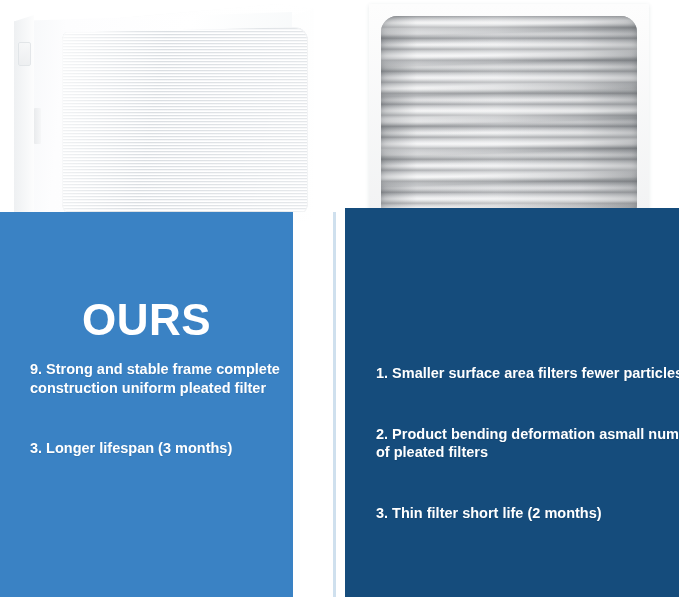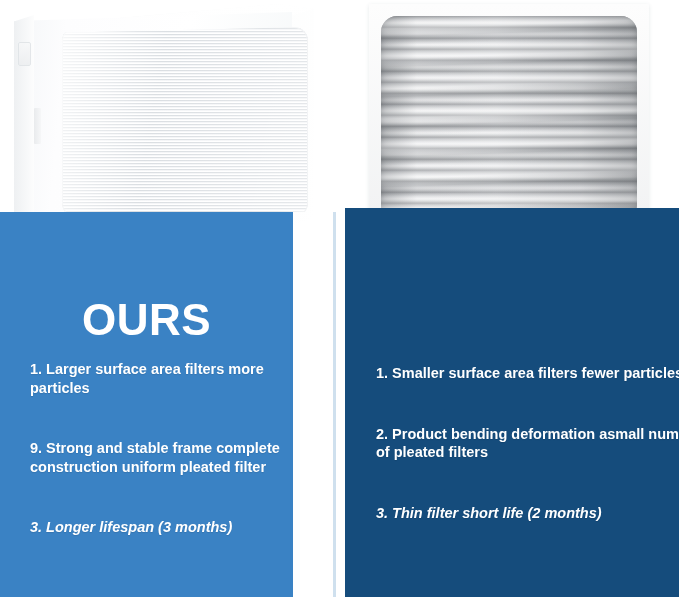--- a/index.html
+++ b/index.html
@@ -230,21 +230,21 @@
   .list-others { top: 156px; padding-left: 31px; padding-right: 22px; }
 
   .feature-item {
     color: #ffffff;
     font-size: 14.5px;
     font-weight: bold;
     line-height: 18.5px;
     margin-bottom: 30px;
     text-shadow: 0 1px 1px rgba(0,0,0,0.10);
   }
-  .feature-item:last-child { margin-bottom: 16px; font-style: italic; }
+  .feature-item:last-child { margin-bottom: 16px; }
   .feature-item.gap-lg { margin-bottom: 42px; }
 </style>
 </head>
 <body>
 
 <div class="comparison">
 
   <div class="photo-area">
 
     <div class="filter-ours">
@@ -264,21 +264,20 @@
         <div class="others-texture"></div>
         <div class="others-texture-2"></div>
       </div>
     </div>
 
   </div>
 
   <div class="panel panel-ours">
     <div class="panel-title title-ours">OURS</div>
     <div class="feature-list list-ours">
-      <div class="feature-item gap-lg">1. Larger surface area filters more particles</div>
       <div class="feature-item gap-lg">9. Strong and stable frame complete construction uniform pleated filter</div>
       <div class="feature-item">3. Longer lifespan (3 months)</div>
     </div>
   </div>
 
   <div class="panel-divider-light"></div>
   <div class="panel-gap"></div>
 
   <div class="panel panel-others">
     <div class="feature-list list-others">

